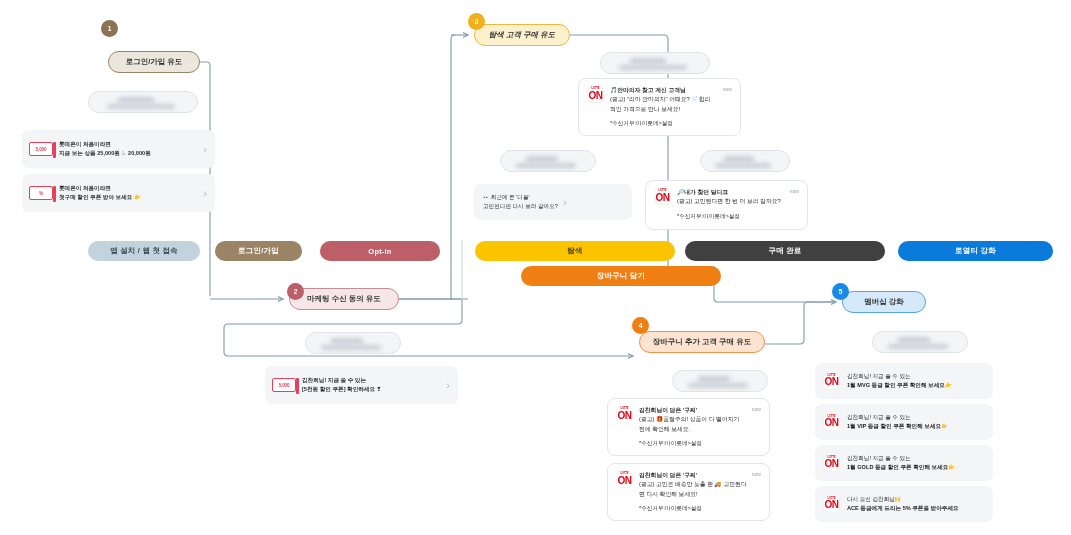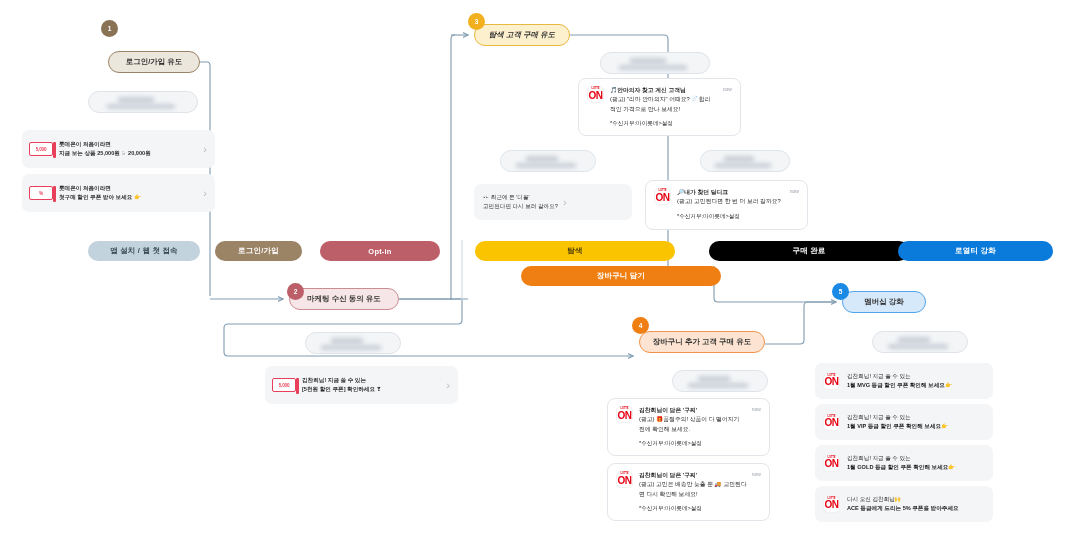--- a/index.html
+++ b/index.html
@@ -178,21 +178,21 @@
       <path d="M462,240 L462,300" stroke="#cfd8df"></path>
     </g>
   </svg>
 
   <div id="stage-bars">
       <div class="stage-bar" style="left: 88px; top: 241px; width: 112px; background: rgb(195, 211, 221); color: rgb(58, 74, 85);">앱 설치 / 웹 첫 접속</div>
       <div class="stage-bar" style="left: 215px; top: 241px; width: 87px; background: rgb(155, 132, 102); color: rgb(255, 255, 255);">로그인/가입</div>
       <div class="stage-bar" style="left: 320px; top: 241px; width: 120px; background: rgb(188, 95, 104); color: rgb(255, 255, 255);">Opt-in</div>
       <div class="stage-bar" style="left: 475px; top: 241px; width: 200px; background: rgb(251, 196, 0); color: rgb(74, 58, 0); font-family: Liberation Mono, monospace;">탐색</div>
       <div class="stage-bar" style="left: 475px; top: 266px; width: 200px; background: rgb(240, 127, 19); color: rgb(255, 255, 255); margin-left: 46px;">장바구니 담기</div>
-      <div class="stage-bar" style="left: 685px; top: 241px; width: 200px; background: #000000; color: rgb(255, 255, 255); margin-left: 24px;">구매 완료</div>
+      <div class="stage-bar" style="left: 685px; top: 241px; width: 200px; background: #404040; color: rgb(255, 255, 255);">구매 완료</div>
       <div class="stage-bar" style="left: 898px; top: 241px; width: 155px; background: rgb(10, 123, 219); color: rgb(255, 255, 255);">로열티 강화</div>
     </div>
 
   <div id="nodes">
       <div class="node-badge" style="left: 101px; top: 20px; background: rgb(138, 115, 85);">1</div>
       <div class="node" style="left: 108px; top: 51px; width: 92px; background: rgb(236, 231, 221); border: 1px solid rgb(155, 132, 102);">로그인/가입 유도</div>
       <div class="node-badge" style="left: 287px; top: 283px; background: rgb(188, 95, 104);">2</div>
       <div class="node" style="left: 289px; top: 288px; width: 110px; background: rgb(247, 230, 231); border: 1px solid rgb(201, 141, 147);">마케팅 수신 동의 유도</div>
       <div class="node-badge" style="left: 468px; top: 13px; background: rgb(242, 176, 30);">3</div>
       <div class="node" style="left: 474px; top: 24px; width: 96px; background: rgb(253, 240, 205); border: 1px solid rgb(232, 185, 63); font-style: italic;">탐색 고객 구매 유도</div>

